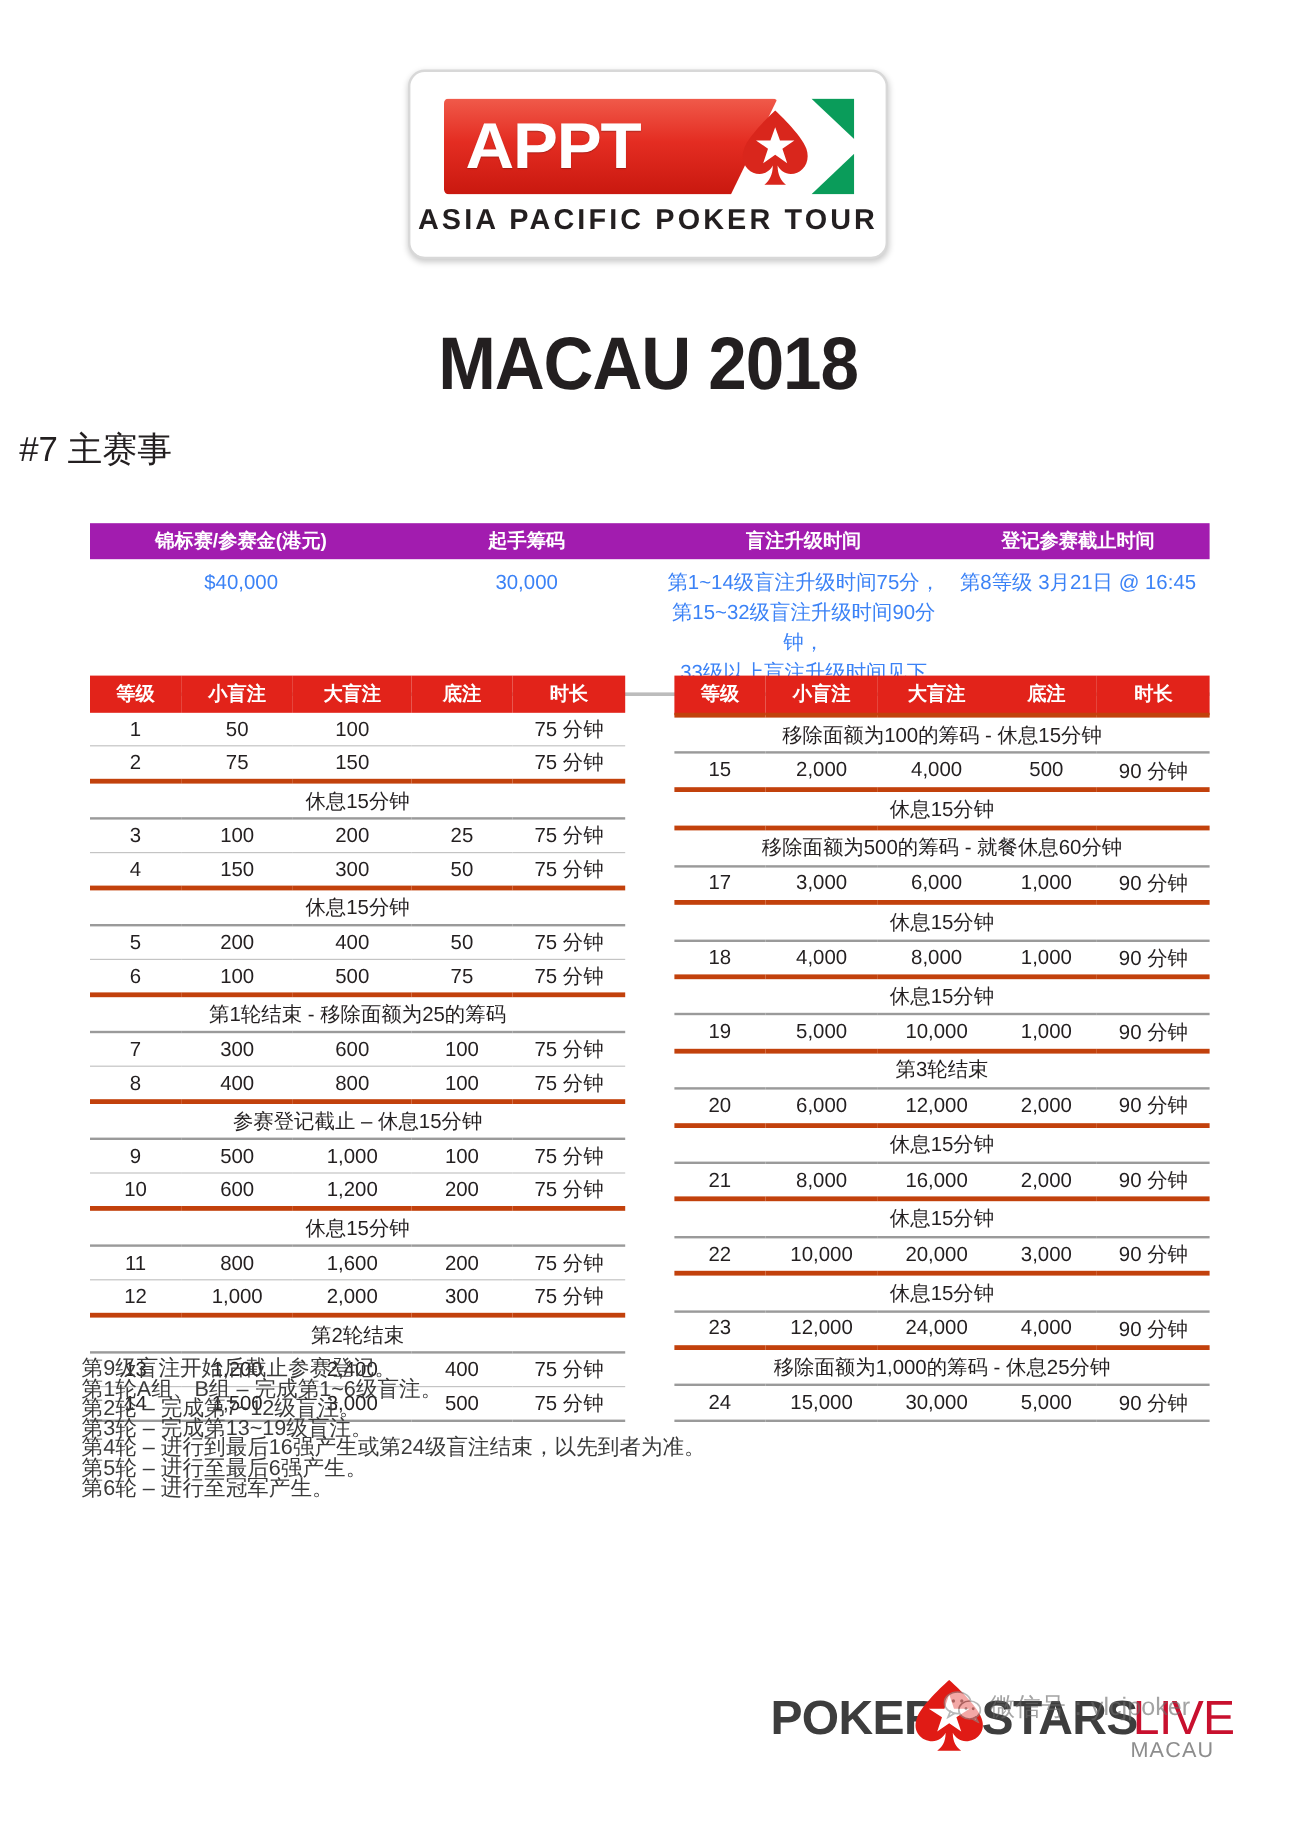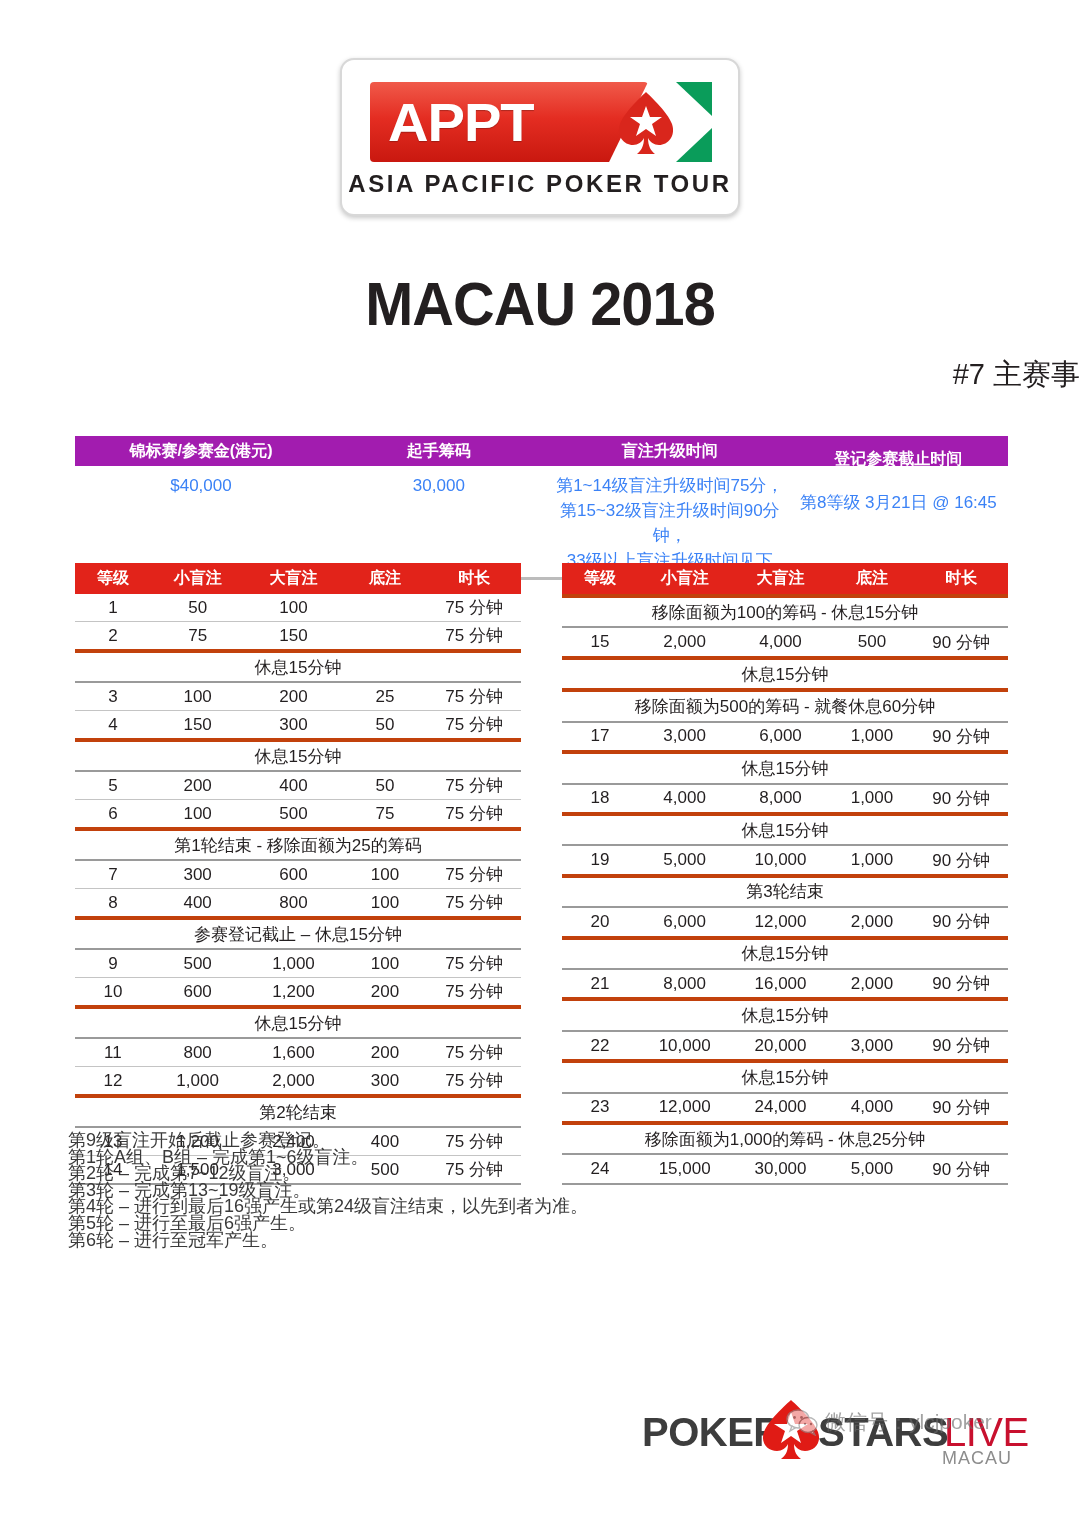--- a/index.html
+++ b/index.html
@@ -118,24 +118,24 @@
     text-align: center;
     font-size: 62px;
     font-weight: bold;
     letter-spacing: -1px;
     color: #231f20;
     font-family: "Liberation Sans", sans-serif;
     transform: scaleX(0.93);
   }
   .title-sub {
     position: absolute;
-    left: 4px;
+    left: 16px;
     right: 0;
     top: 355px;
-    text-align: right;
+    text-align: left;
     font-size: 29px;
     color: #231f20;
     font-family: "Liberation Sans", sans-serif;
   }
 
   
   .info-block {
     position: absolute;
     left: 75px;
     top: 436px;
@@ -158,21 +158,21 @@
     padding-top: 7px;
     min-height: 72px;
   }
   .info-body > div {
     text-align: center;
     line-height: 25px;
   }
   .ic1 { width: 27.0%; }
   .ic2 { width: 24.0%; }
   .ic3 { width: 25.5%; }
-  .ic4 { width: 23.5%; margin-top: 17px; }
+  .ic4 { width: 23.5%; }
   .info-rule {
     height: 3px;
     background: #bcbcbc;
     margin-top: 4px;
   }
 
   
   .tables {
     position: absolute;
     left: 75px;

